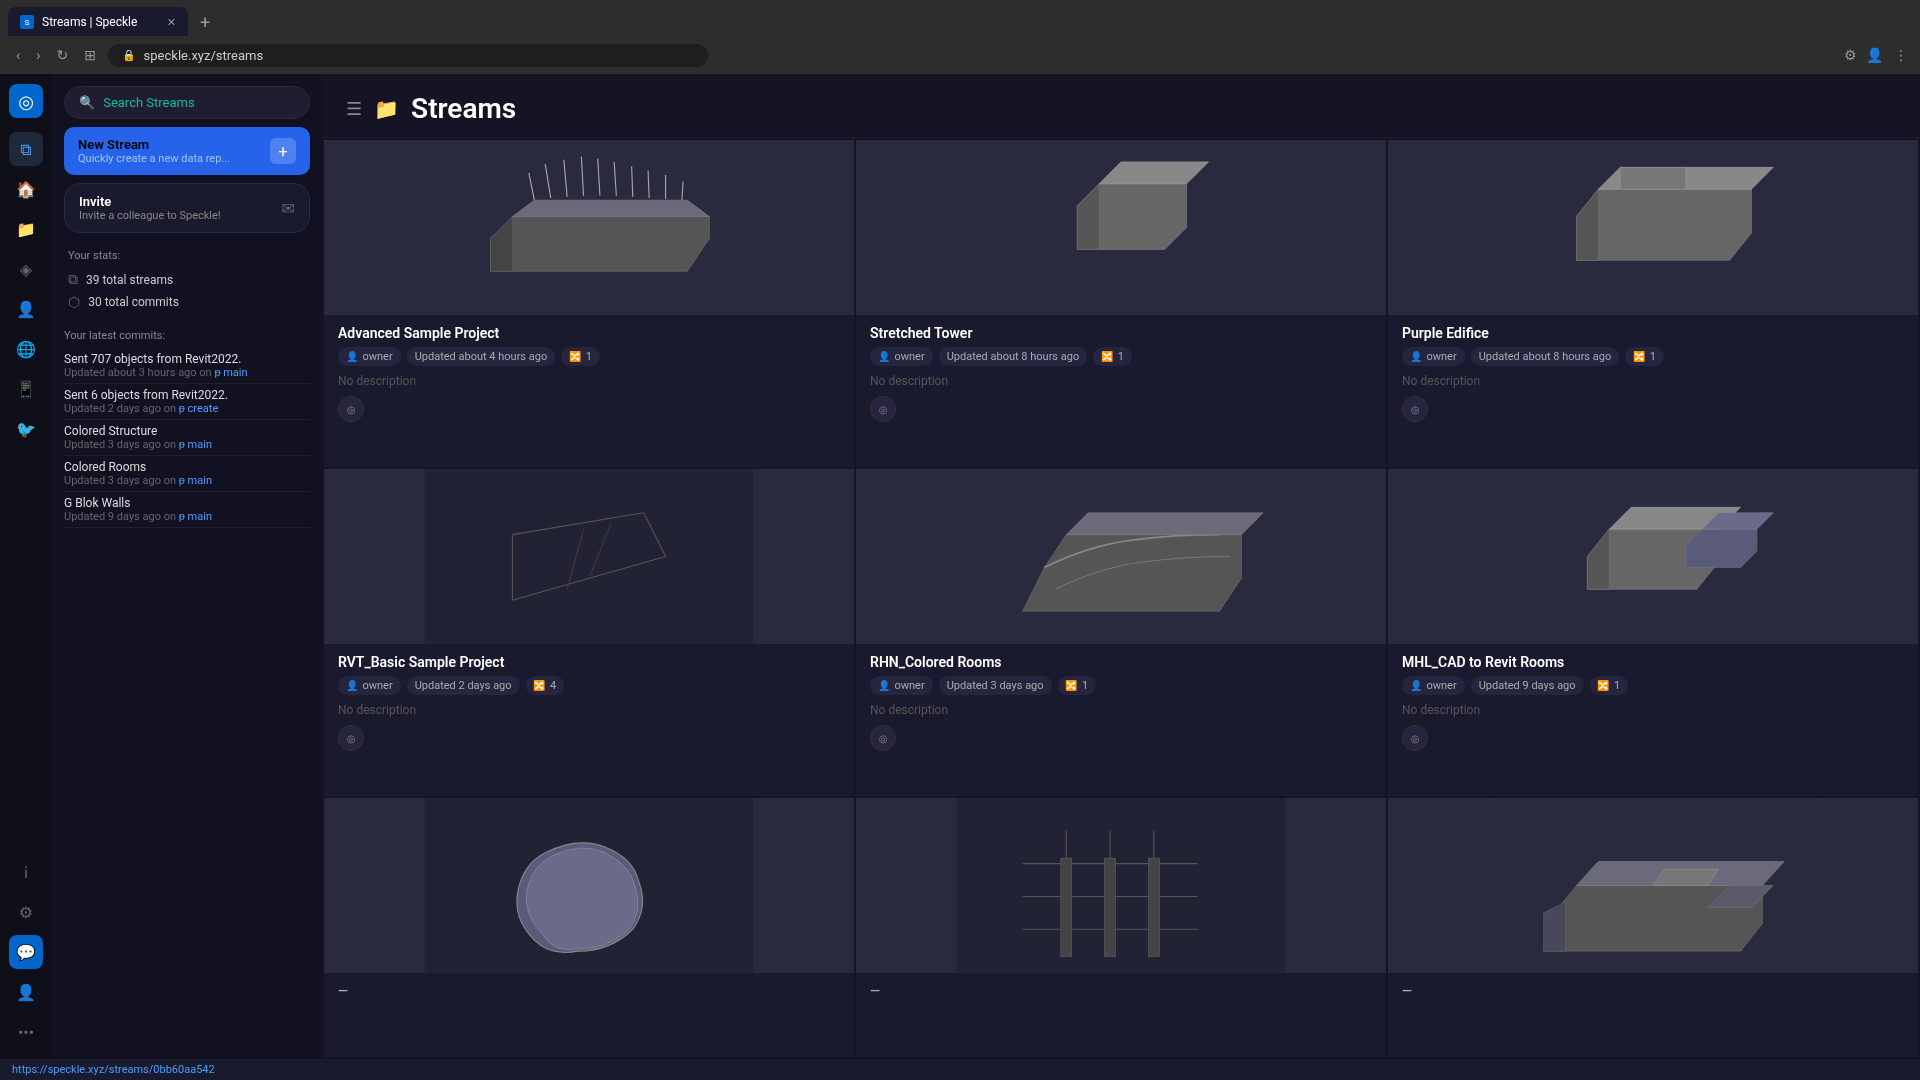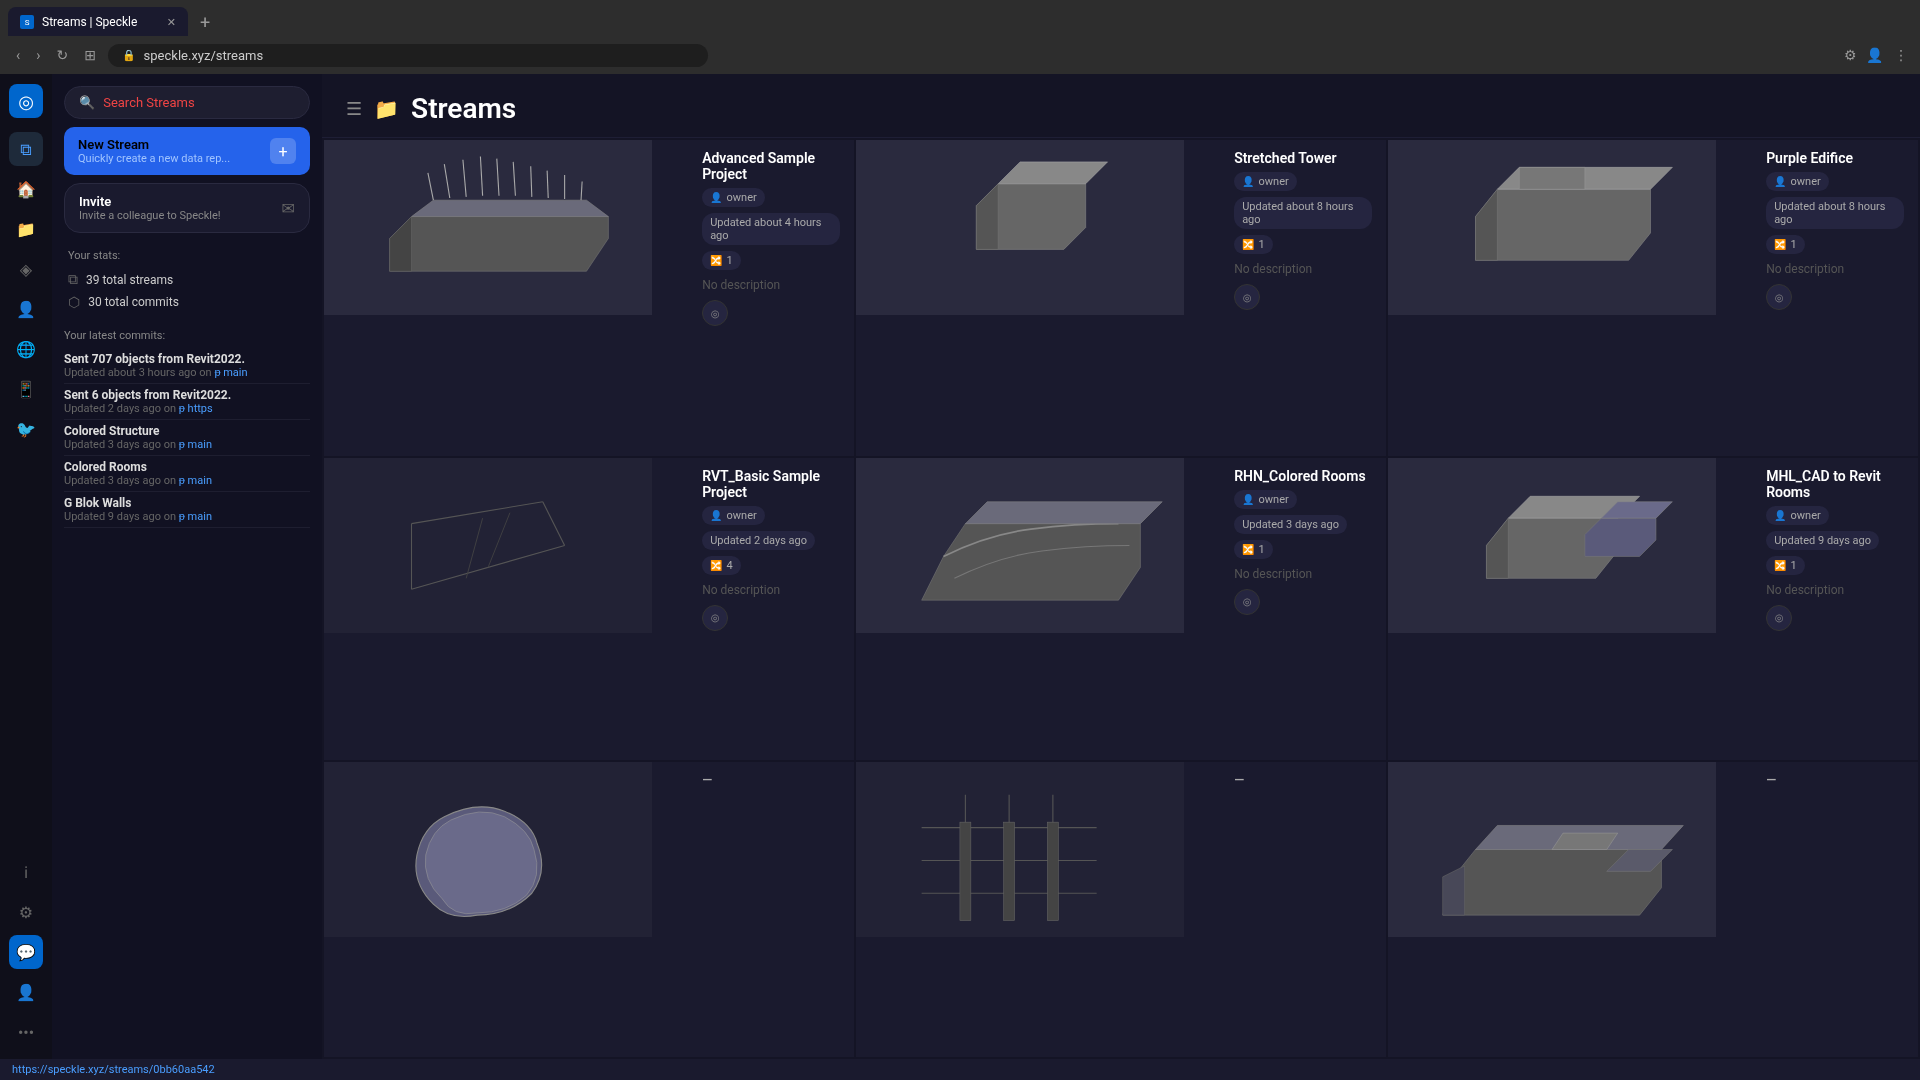--- a/index.html
+++ b/index.html
@@ -276,21 +276,21 @@
       color: #888;
       margin-bottom: 6px;
     }
     .commit-item {
       padding: 4px 0;
       border-bottom: 1px solid #1e1e30;
     }
     .commit-title {
       font-size: 12px;
       color: #ddd;
-      font-weight: 700;
+      font-weight: 400;
     }
     .commit-sub {
       font-size: 11px;
       color: #666;
     }
     .commit-sub span {
       color: #4a9eff;
     }
 
     
@@ -327,24 +327,23 @@
       display: grid;
       grid-template-columns: repeat(3, 1fr);
       gap: 2px;
       padding: 2px;
       flex: 1;
     }
     .stream-card {
       background: #1a1a2e;
       cursor: pointer;
       display: flex;
-      flex-direction: row;
+      flex-direction: column;
       overflow: hidden;
       position: relative;
-      gap: 36px;
     }
     .stream-thumbnail {
       height: 175px;
       background: #2a2a3e;
       display: flex;
       align-items: center;
       justify-content: center;
       position: relative;
       overflow: hidden;
     }
@@ -464,21 +463,21 @@
       <div class="icon-bar-chat">💬</div>
       <div class="icon-bar-item">👤</div>
       <div class="icon-bar-item">•••</div>
     </div>
   </div>
 
   <div class="sidebar">
 
     <div class="search-box">
       <span class="search-icon-inner">🔍</span>
-      <span style="color:#ef4444">Search Streams</span>
+      <span style="color:#14b8a6">Search Streams</span>
     </div>
 
     <div class="new-stream-btn">
       <div class="new-stream-text">
         <h4>New Stream</h4>
         <p>Quickly create a new data rep...</p>
       </div>
       <div class="new-stream-plus">+</div>
     </div>
 
@@ -503,21 +502,21 @@
     </div>
 
     <div class="commits-section">
       <div class="commits-label">Your latest commits:</div>
       <div class="commit-item">
         <div class="commit-title">Sent 707 objects from Revit2022.</div>
         <div class="commit-sub">Updated about 3 hours ago on <span>ᵽ main</span></div>
       </div>
       <div class="commit-item">
         <div class="commit-title">Sent 6 objects from Revit2022.</div>
-        <div class="commit-sub">Updated 2 days ago on <span>ᵽ https</span></div>
+        <div class="commit-sub">Updated 2 days ago on <span>ᵽ create</span></div>
       </div>
       <div class="commit-item">
         <div class="commit-title">Colored Structure</div>
         <div class="commit-sub">Updated 3 days ago on <span>ᵽ main</span></div>
       </div>
       <div class="commit-item">
         <div class="commit-title">Colored Rooms</div>
         <div class="commit-sub">Updated 3 days ago on <span>ᵽ main</span></div>
       </div>
       <div class="commit-item">

